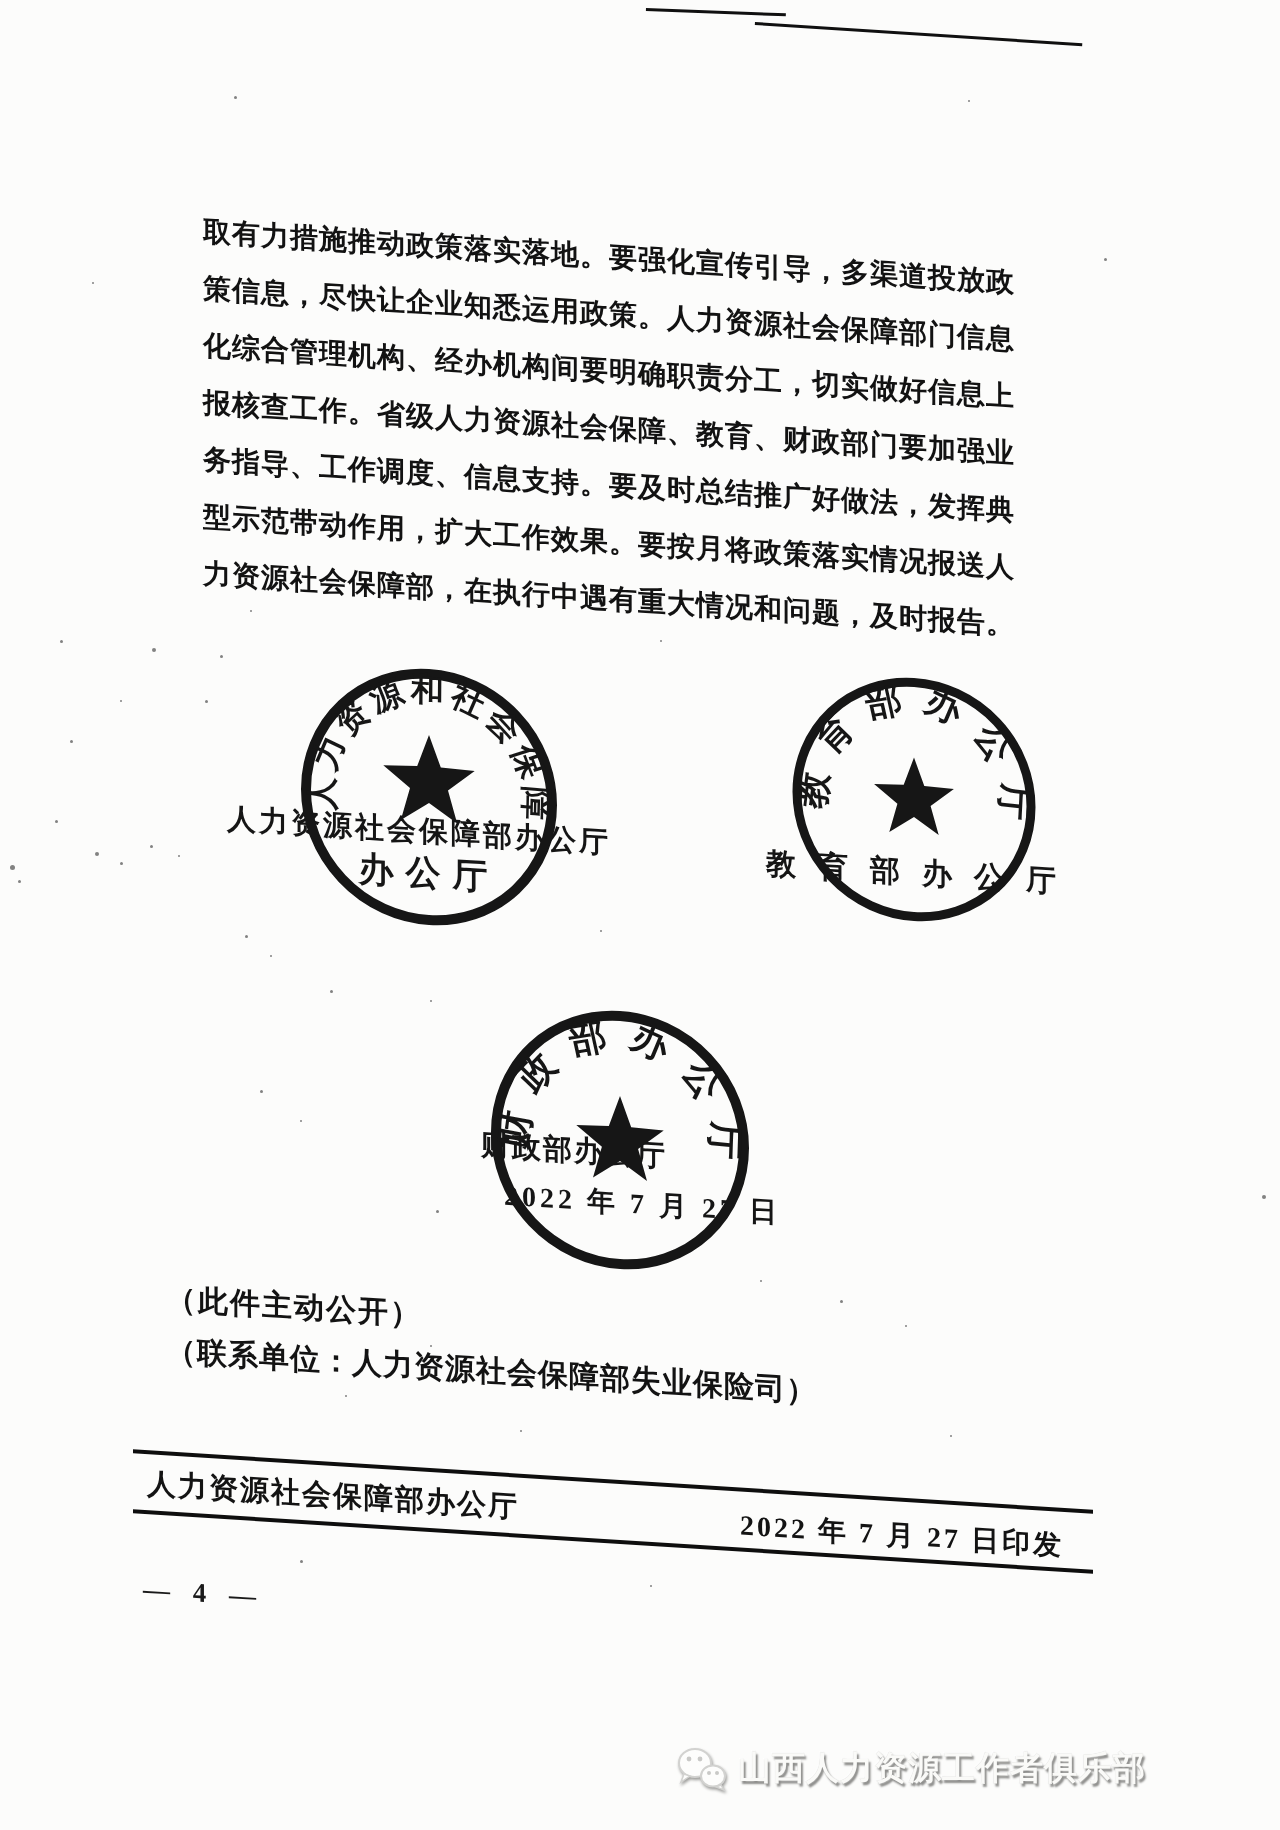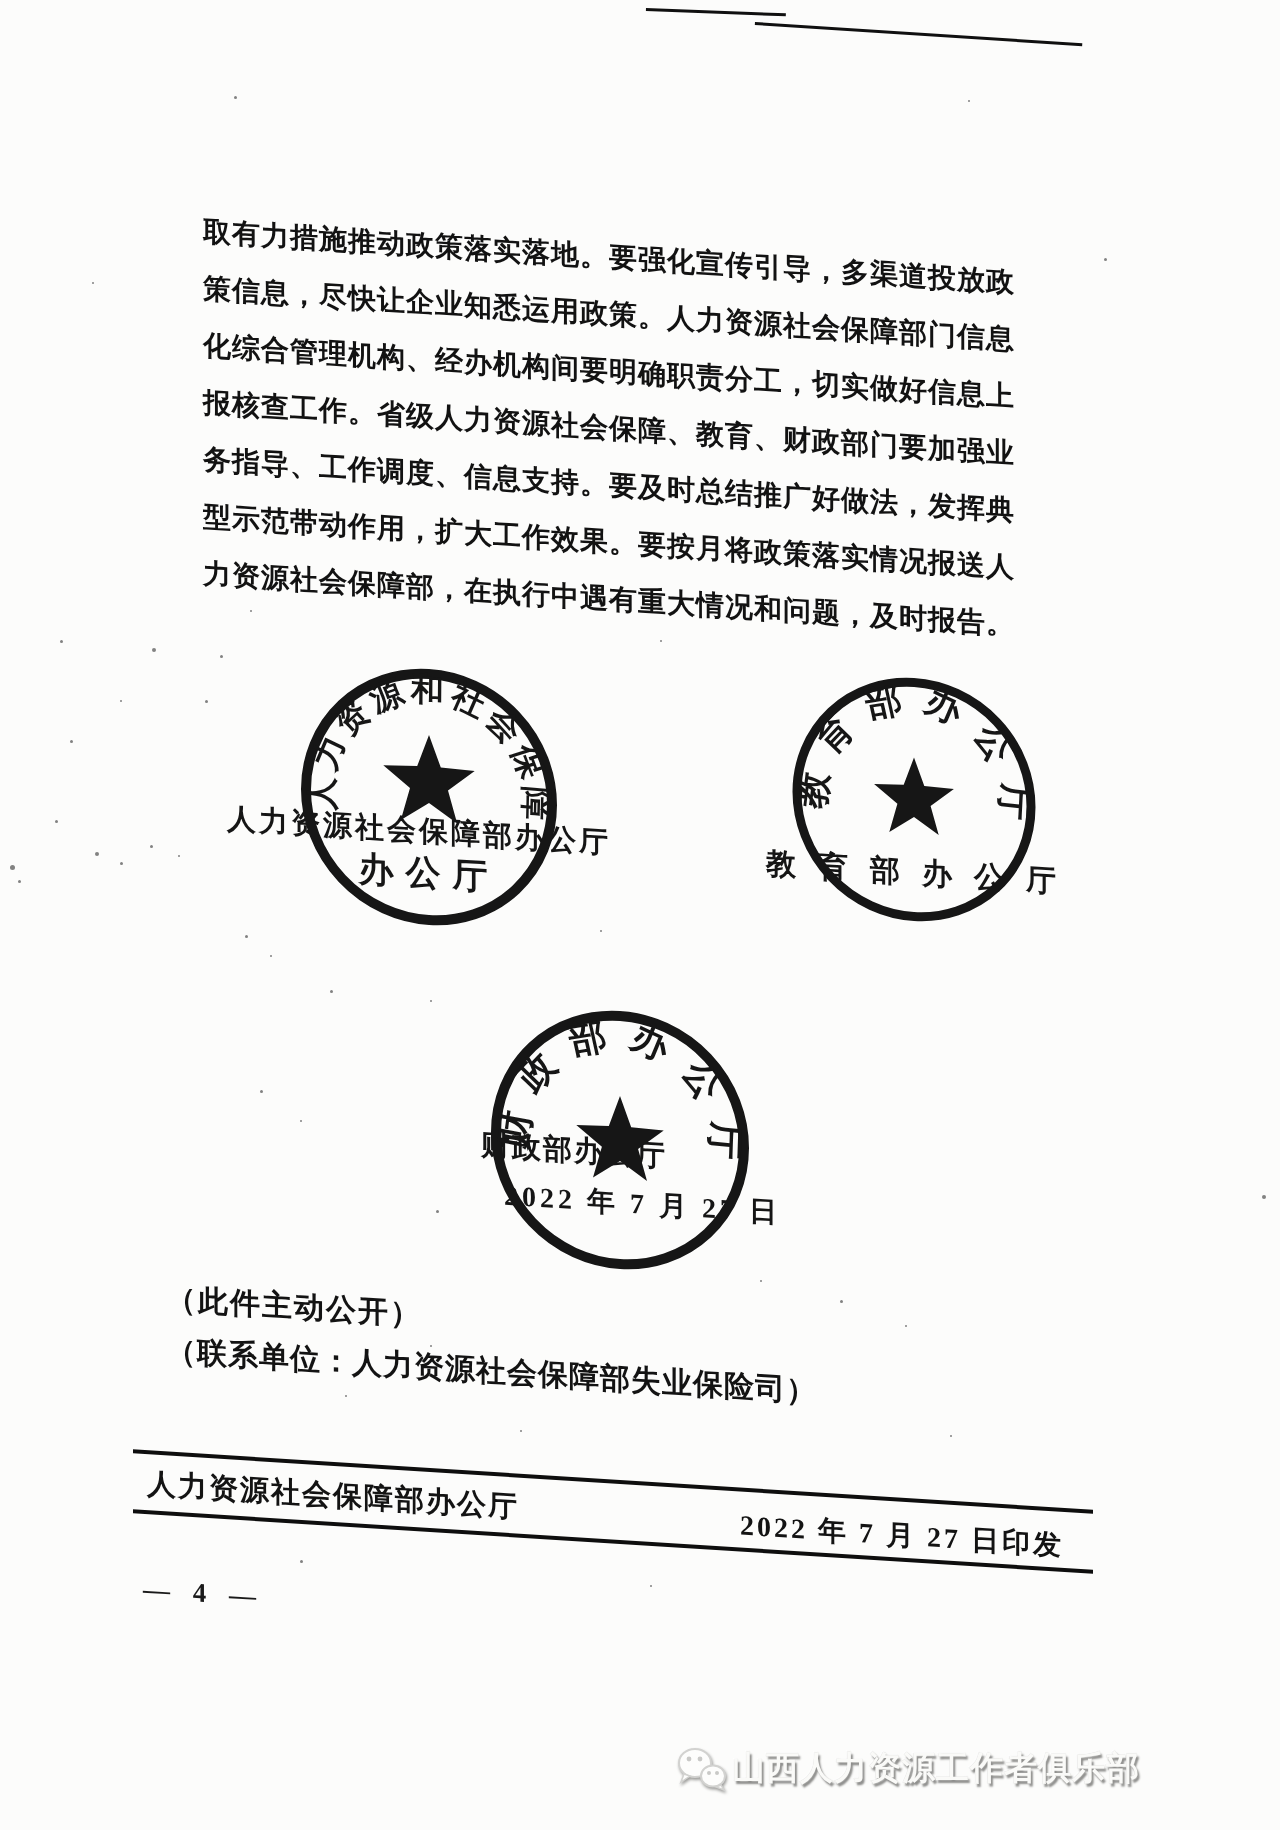--- a/index.html
+++ b/index.html
@@ -24,21 +24,21 @@
                letter-spacing:2px;white-space:nowrap;color:#131313;}
   .colo-date{position:absolute;left:740px;top:1460px;font-size:28px;font-weight:600;
              letter-spacing:3px;white-space:nowrap;color:#131313;}
   .pageno{position:absolute;left:143px;top:1565px;font-size:27px;font-weight:600;
           letter-spacing:8px;white-space:nowrap;color:#1a1a1a;}
   .seal{position:absolute;}
   .seal text{font-family:"Liberation Sans", sans-serif;font-weight:700;fill:#161616;}
   .artifact{position:absolute;background:#101010;height:3px;}
   .art1{left:646px;top:8px;width:140px;transform:rotate(2.2deg);transform-origin:0 0;}
   .art2{left:755px;top:22px;width:328px;transform:rotate(3.7deg);transform-origin:0 0;}
-  .wm{position:absolute;left:676px;top:1746px;display:flex;align-items:center;gap:4px;
+  .wm{position:absolute;left:676px;top:1746px;display:flex;align-items:center;gap:10px;
       font-family:"Liberation Sans", sans-serif;}
   .wm-text{font-size:33px;font-weight:700;letter-spacing:1px;color:#fafaf8;white-space:nowrap;
            text-shadow:2px 2.5px 2px #8d8d8b, 0 0 1px #c8c8c6, -1px -1px 1px #ffffff;}
   .wm-icon{filter:drop-shadow(1.5px 2px 1.5px #9a9a98);}
   .speck{position:absolute;background:#1d1d1d;border-radius:50%;opacity:.55;}
 </style>
 </head>
 <body>
 
 <div class="page">

